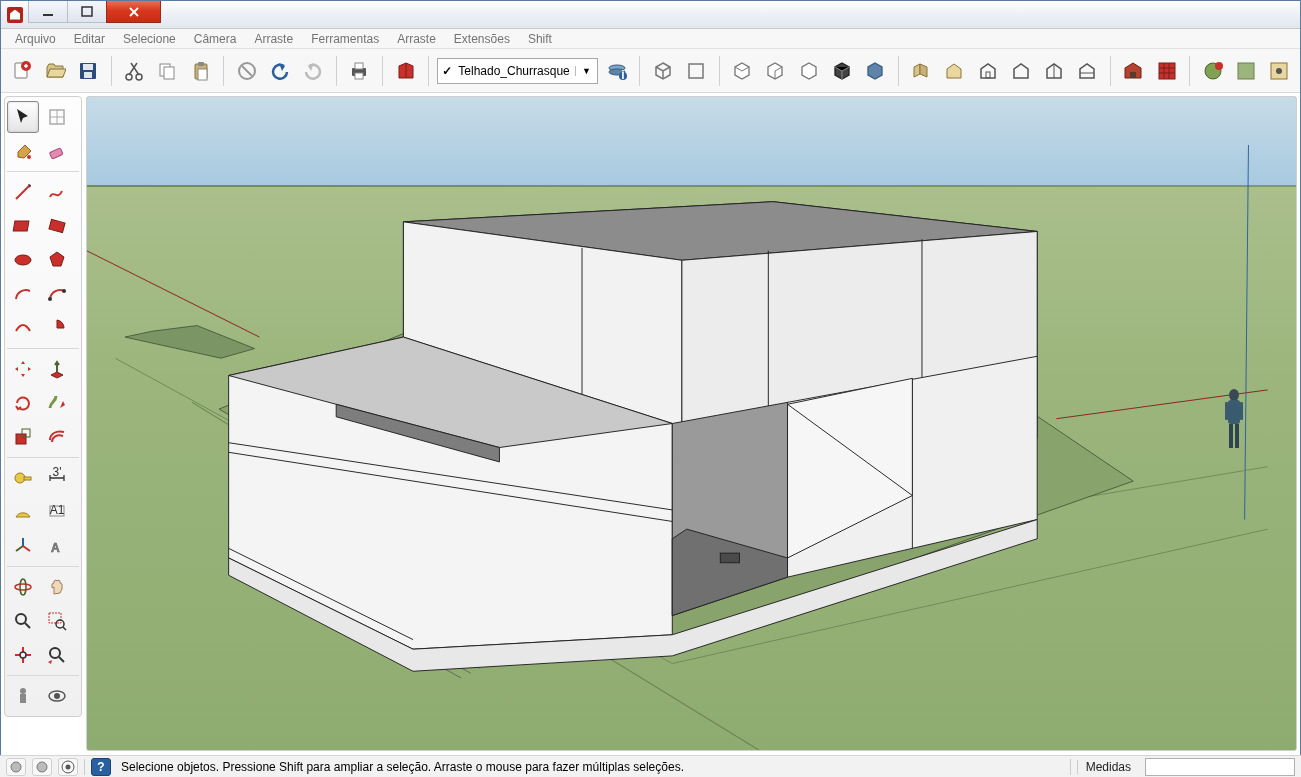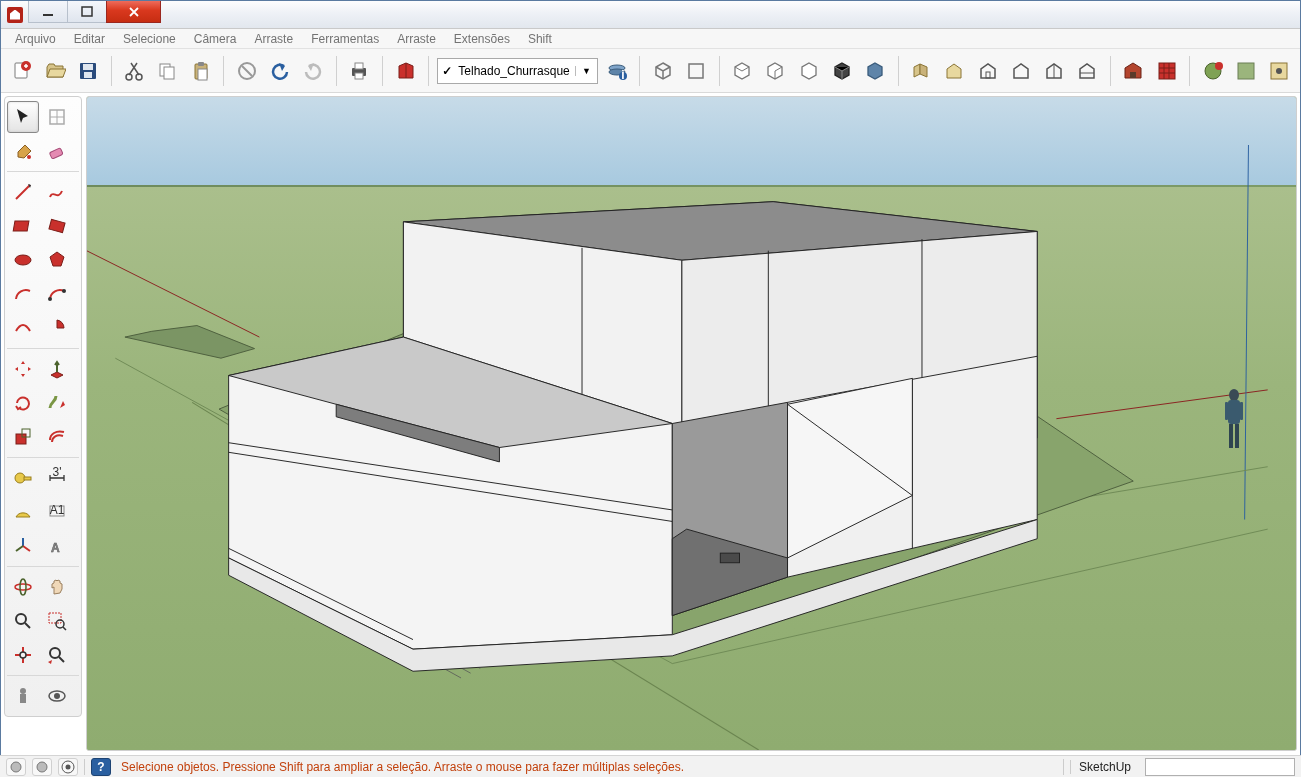--- a/index.html
+++ b/index.html
@@ -24,21 +24,21 @@
 .tool-palette { width:78px; background:linear-gradient(#fdfdfd,#f0f0f0); border:1px solid #cfcfcf; border-radius:4px; margin:4px; padding:4px 2px; display:flex; flex-wrap:wrap; gap:2px; align-content:flex-start; height:fit-content; }
 .tool-palette .tbtn { width:32px; height:32px; }
 .tool-palette .active { border:1px solid #888; background:linear-gradient(#fff,#e4e4e4); box-shadow:inset 0 0 3px rgba(0,0,0,.15); }
 .tool-palette .hr { width:100%; height:1px; background:#d8d8d8; margin:2px 0; }
 .viewport { flex:1; background:#9cb87f; position:relative; border:1px solid #cfcfcf; margin:4px 4px 4px 0; border-radius:3px; overflow:hidden; }
 .sky { position:absolute; top:0; left:0; right:0; height:90px; background:linear-gradient(#c7dbe8,#a7c9df); }
 .ground { position:absolute; top:90px; left:0; right:0; bottom:0; background:linear-gradient(#aabf8c 0%,#9bb57c 35%,#8fac70 100%); }
 .horizon { position:absolute; top:88px; left:0; right:0; height:2px; background:linear-gradient(to right,#6e8b5d,#7d9b68); }
 .statusbar { position:absolute; bottom:0; left:0; right:0; height:22px; background:#f2f2f2; border-top:1px solid #d4d4d4; display:flex; align-items:center; padding:0 6px; gap:6px; }
 .statusbar .sbtn { width:20px; height:18px; border:1px solid #d0d0d0; border-radius:3px; display:flex; align-items:center; justify-content:center; background:#f8f8f8; }
-.statusbar .hint { color:#c2410c; margin-left:4px; flex:1; }
+.statusbar .hint { color:#000000; margin-left:4px; flex:1; }
 .statusbar .meas-lbl { color:#222; padding:0 8px; border-left:1px solid #ccc; }
 .statusbar .meas-box { width:150px; height:18px; border:1px solid #b0b0b0; background:#fff; }
 .ic { width:22px; height:22px; }
 .person { position:absolute; right:48px; top:290px; }
 </style>
 </head>
 <body>
 
 <div class="titlebar">
   <div class="app-icon"></div>
@@ -562,15 +562,15 @@
       </svg>
     </div>
   <div style="width:1px;height:16px;background:#ccc"></div>
   <div class="sbtn" style="background:#2a5fa0;border-color:#1d4373">
       <svg width="14" height="14">
         <text x="7" y="11" text-anchor="middle" fill="#fff" font-size="11" font-weight="bold">?</text>
       </svg>
     </div>
   <div class="hint">Selecione objetos. Pressione Shift para ampliar a seleção. Arraste o mouse para fazer múltiplas seleções.</div>
   <div style="width:1px;height:16px;background:#ccc"></div>
-  <div class="meas-lbl">SketchUp</div>
+  <div class="meas-lbl">Medidas</div>
   <div class="meas-box"></div>
 </div>
 
 </body></html>

